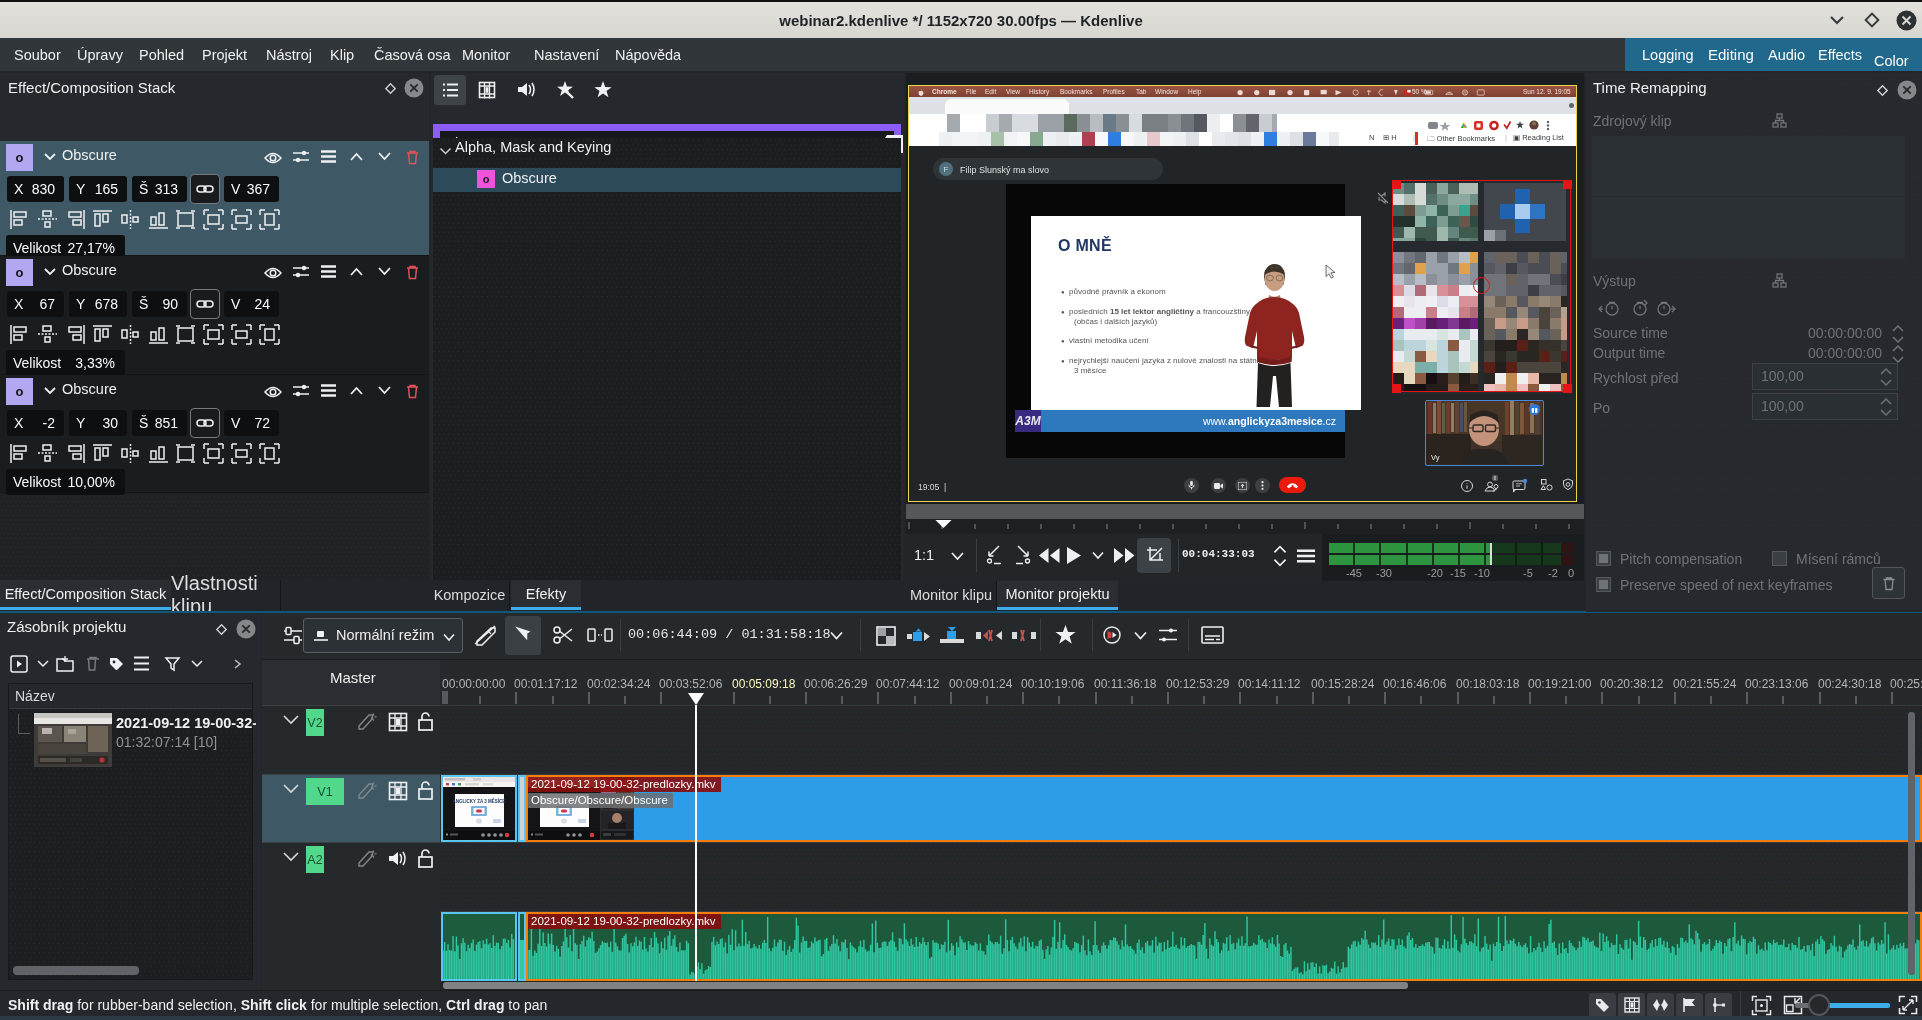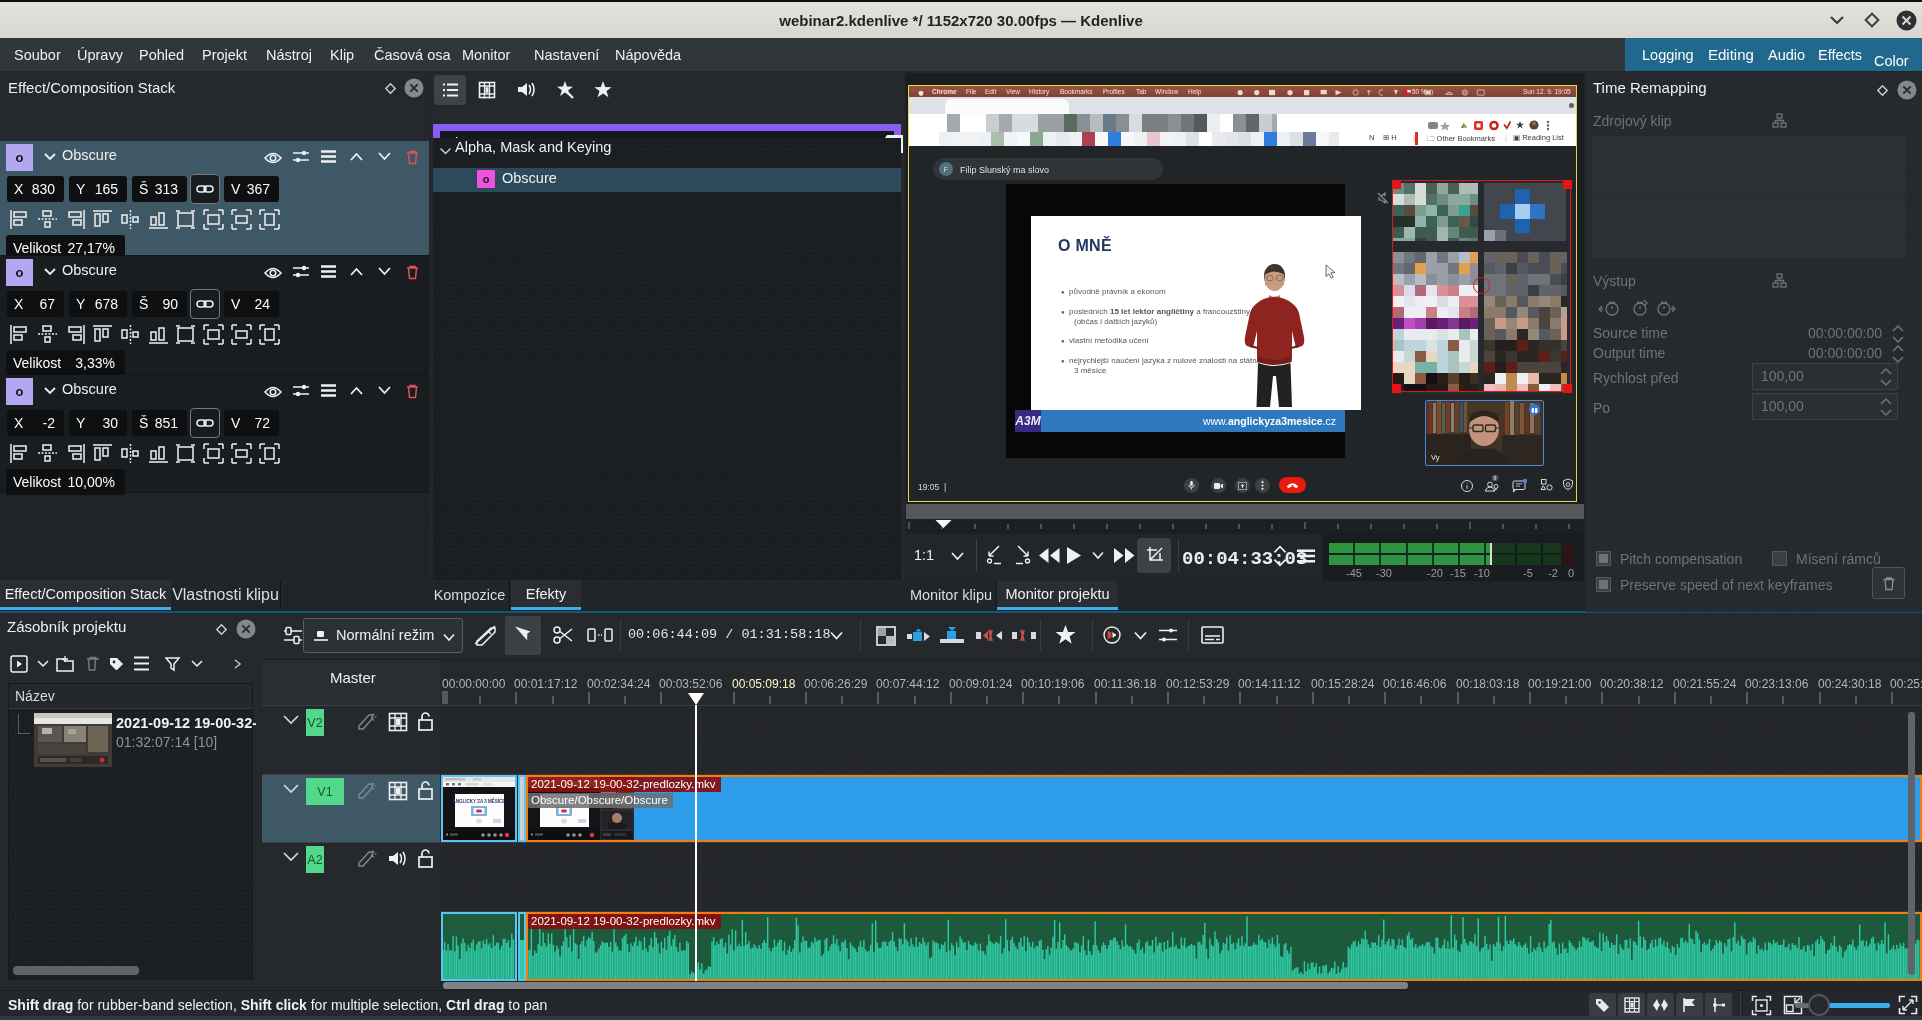--- a/index.html
+++ b/index.html
@@ -394,21 +394,21 @@
         </svg>
    <div class="abs" style="left:22px;top:1px;font-size:14.5px;color:#eff0f1">Alpha, Mask and Keying</div>
    <div class="abs" style="left:0;top:30px;width:468px;height:24px;background:#2d4a5a">
      <div class="abs" style="left:44px;top:2px;width:18px;height:18px;background:#ef53dd;display:flex;align-items:center;justify-content:center;font-size:11px;font-weight:bold;color:#1a1a1a">o</div>
      <div class="abs" style="left:69px;top:2px;font-size:14.5px;color:#eff0f1">Obscure</div>
    </div>
  </div>
 </div>
 <div class="abs" style="left:0;top:580px;width:1922px;height:31px;background:#212428"></div>
     <div class="abs" style="left:0px;top:580px;width:171px;height:30px;background:#2a2e33;border-bottom:3px solid #3daee9;display:flex;align-items:center;justify-content:center;font-size:14.5px;color:#eff0f1">Effect/Composition Stack</div>
-    <div class="abs" style="left:171px;top:580px;width:110px;height:30px;background:#212428;border-right:1px solid #131517;display:flex;align-items:center;justify-content:center;font-size:16px;color:#dcdddd">Vlastnosti klipu</div>
+    <div class="abs" style="left:171px;top:580px;width:110px;height:30px;background:#212428;border-right:1px solid #131517;display:flex;align-items:center;justify-content:center;font-size:20px;color:#dcdddd">Vlastnosti klipu</div>
     <div class="abs" style="left:430px;top:580px;width:80px;height:30px;background:#212428;border-right:1px solid #131517;display:flex;align-items:center;justify-content:center;font-size:14.5px;color:#dcdddd">Kompozice</div>
     <div class="abs" style="left:511px;top:580px;width:70px;height:30px;background:#2a2e33;border-bottom:3px solid #3daee9;display:flex;align-items:center;justify-content:center;font-size:14.5px;color:#eff0f1">Efekty</div>
     <div class="abs" style="left:906px;top:580px;width:91px;height:30px;background:#212428;border-right:1px solid #131517;display:flex;align-items:center;justify-content:center;font-size:14.5px;color:#dcdddd">Monitor klipu</div>
     <div class="abs" style="left:997px;top:580px;width:121px;height:30px;background:#2a2e33;border-bottom:3px solid #3daee9;display:flex;align-items:center;justify-content:center;font-size:14.5px;color:#eff0f1">Monitor projektu</div>
     <div class="abs" style="left:0;top:611px;width:1922px;height:2px;background:#10587a"></div>
 <div class="abs" style="left:906px;top:73px;width:678px;height:507px;background:#1b1e20">
 
  <div class="abs" style="left:2px;top:12px;width:669px;height:417px;background:#212528;border:1px solid #e8d44d">
 
    <div class="abs" style="left:0;top:0;width:667px;height:11px;background:linear-gradient(#9c5340,#7c4234);color:#f3e3dd;font-size:6.5px">
@@ -1032,21 +1032,21 @@
           <path d="M2 1.5l5 5.5 5-5.5" stroke="#eff0f1" stroke-width="1.6" fill="none"></path>
         </svg>
    <svg class="abs" style="left:207px;top:13px" width="23" height="17" viewBox="0 0 23 17">
           <path d="M1 1l9.5 7.5L1 16zM12 1l9.5 7.5L12 16z" fill="#eff0f1"></path>
         </svg>
    <div class="abs" style="left:231px;top:4px;width:34px;height:35px;background:#3d4247;border-radius:4px"></div>
    <svg class="abs" style="left:240px;top:12px" width="17" height="19" viewBox="0 0 17 19">
           <path d="M4 1v13h13M1 4h10M14 7v7M4 14L16 2" stroke="#eff0f1" stroke-width="1.5" fill="none"></path>
         </svg>
    <div class="abs" style="left:272px;top:5px;width:1px;height:33px;background:#3c4044"></div>
-   <div class="abs" style="left:276px;top:14px;font-size:19px;font-family:'Liberation Mono',monospace;font-weight:bold;color:#eceded">00:04:33:03</div>
+   <div class="abs" style="left:276px;top:14px;font-size:11px;font-family:'Liberation Mono',monospace;font-weight:bold;color:#eceded">00:04:33:03</div>
    <svg class="abs" style="left:366px;top:9px" width="16" height="26" viewBox="0 0 17 28">
           <path d="M2.5 10l6-6 6 6M2.5 18l6 6 6-6" stroke="#eff0f1" stroke-width="1.8" fill="none"></path>
         </svg>
    <svg class="abs" style="left:390px;top:14px" width="20" height="16" viewBox="0 0 21 16">
           <path d="M1 2.5h19M1 8h19M1 13.5h19" stroke="#eff0f1" stroke-width="2.7"></path>
         </svg>
 
    <div class="abs" style="left:416px;top:0;width:262px;height:47px;background:#1a1d1f"></div>
    <div class="abs" style="left:423px;top:9px;width:162px;height:10px;background:repeating-linear-gradient(90deg,#2e9440 0 24.2px,#11351a 24.2px 26.2px)"></div>
    <div class="abs" style="left:423px;top:21px;width:162px;height:10px;background:repeating-linear-gradient(90deg,#2e9440 0 24.2px,#11351a 24.2px 26.2px)"></div>

